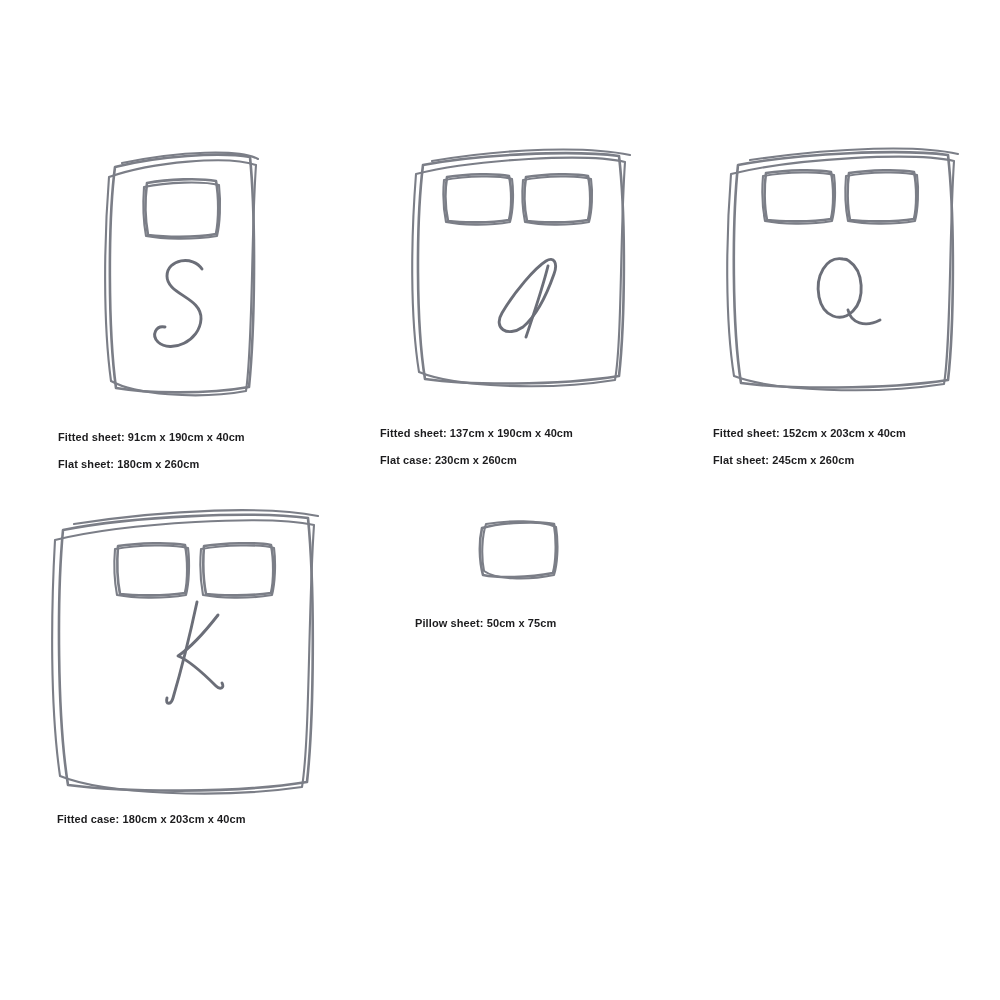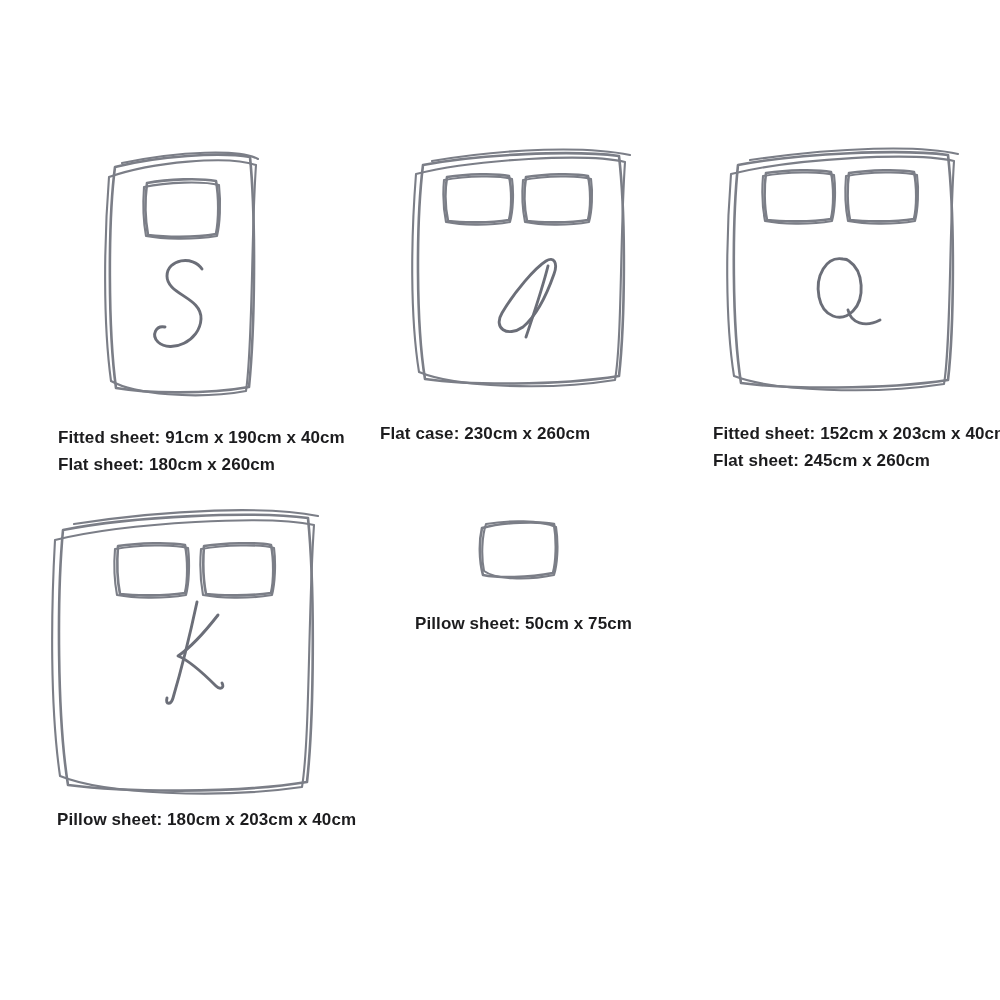--- a/index.html
+++ b/index.html
@@ -30,21 +30,21 @@
   .letter{
     fill:none;
     stroke:var(--letter-color);
     stroke-width:2.9;
     stroke-linecap:round;
     stroke-linejoin:round;
   }
   .label{
     position:absolute;
     color:var(--text-color);
-    font-size:17px;
+    font-size:11px;
     font-weight:bold;
     line-height:27px;
     letter-spacing:.1px;
     white-space:nowrap;
   }
 </style>
 </head>
 <body>
 
 <div class="canvas">
@@ -126,29 +126,30 @@
       <path class="sketch thin" d="M14 10 C37 6 68 6 84 13 C87 32 85 52 82 61 C53 67 23 65 12 57 C9 42 10 22 14 10 Z"></path>
     </svg>
   </figure>
 
   <div class="label" style="left:58px;top:424px">
     <p>Fitted sheet: 91cm x 190cm x 40cm</p>
     <p>Flat sheet: 180cm x 260cm</p>
   </div>
 
   <div class="label" style="left:380px;top:420px">
+    <p>Fitted sheet: 137cm x 190cm x 40cm</p>
     <p>Flat case: 230cm x 260cm</p>
   </div>
 
   <div class="label" style="left:713px;top:420px">
     <p>Fitted sheet: 152cm x 203cm x 40cm</p>
     <p>Flat sheet: 245cm x 260cm</p>
   </div>
 
   <div class="label" style="left:57px;top:806px">
-    <p>Pillow sheet: 180cm x 203cm x 40cm</p>
+    <p>Fitted case: 180cm x 203cm x 40cm</p>
   </div>
 
   <div class="label" style="left:415px;top:610px">
     <p>Pillow sheet: 50cm x 75cm</p>
   </div>
 
 </div>
 
 </body></html>

